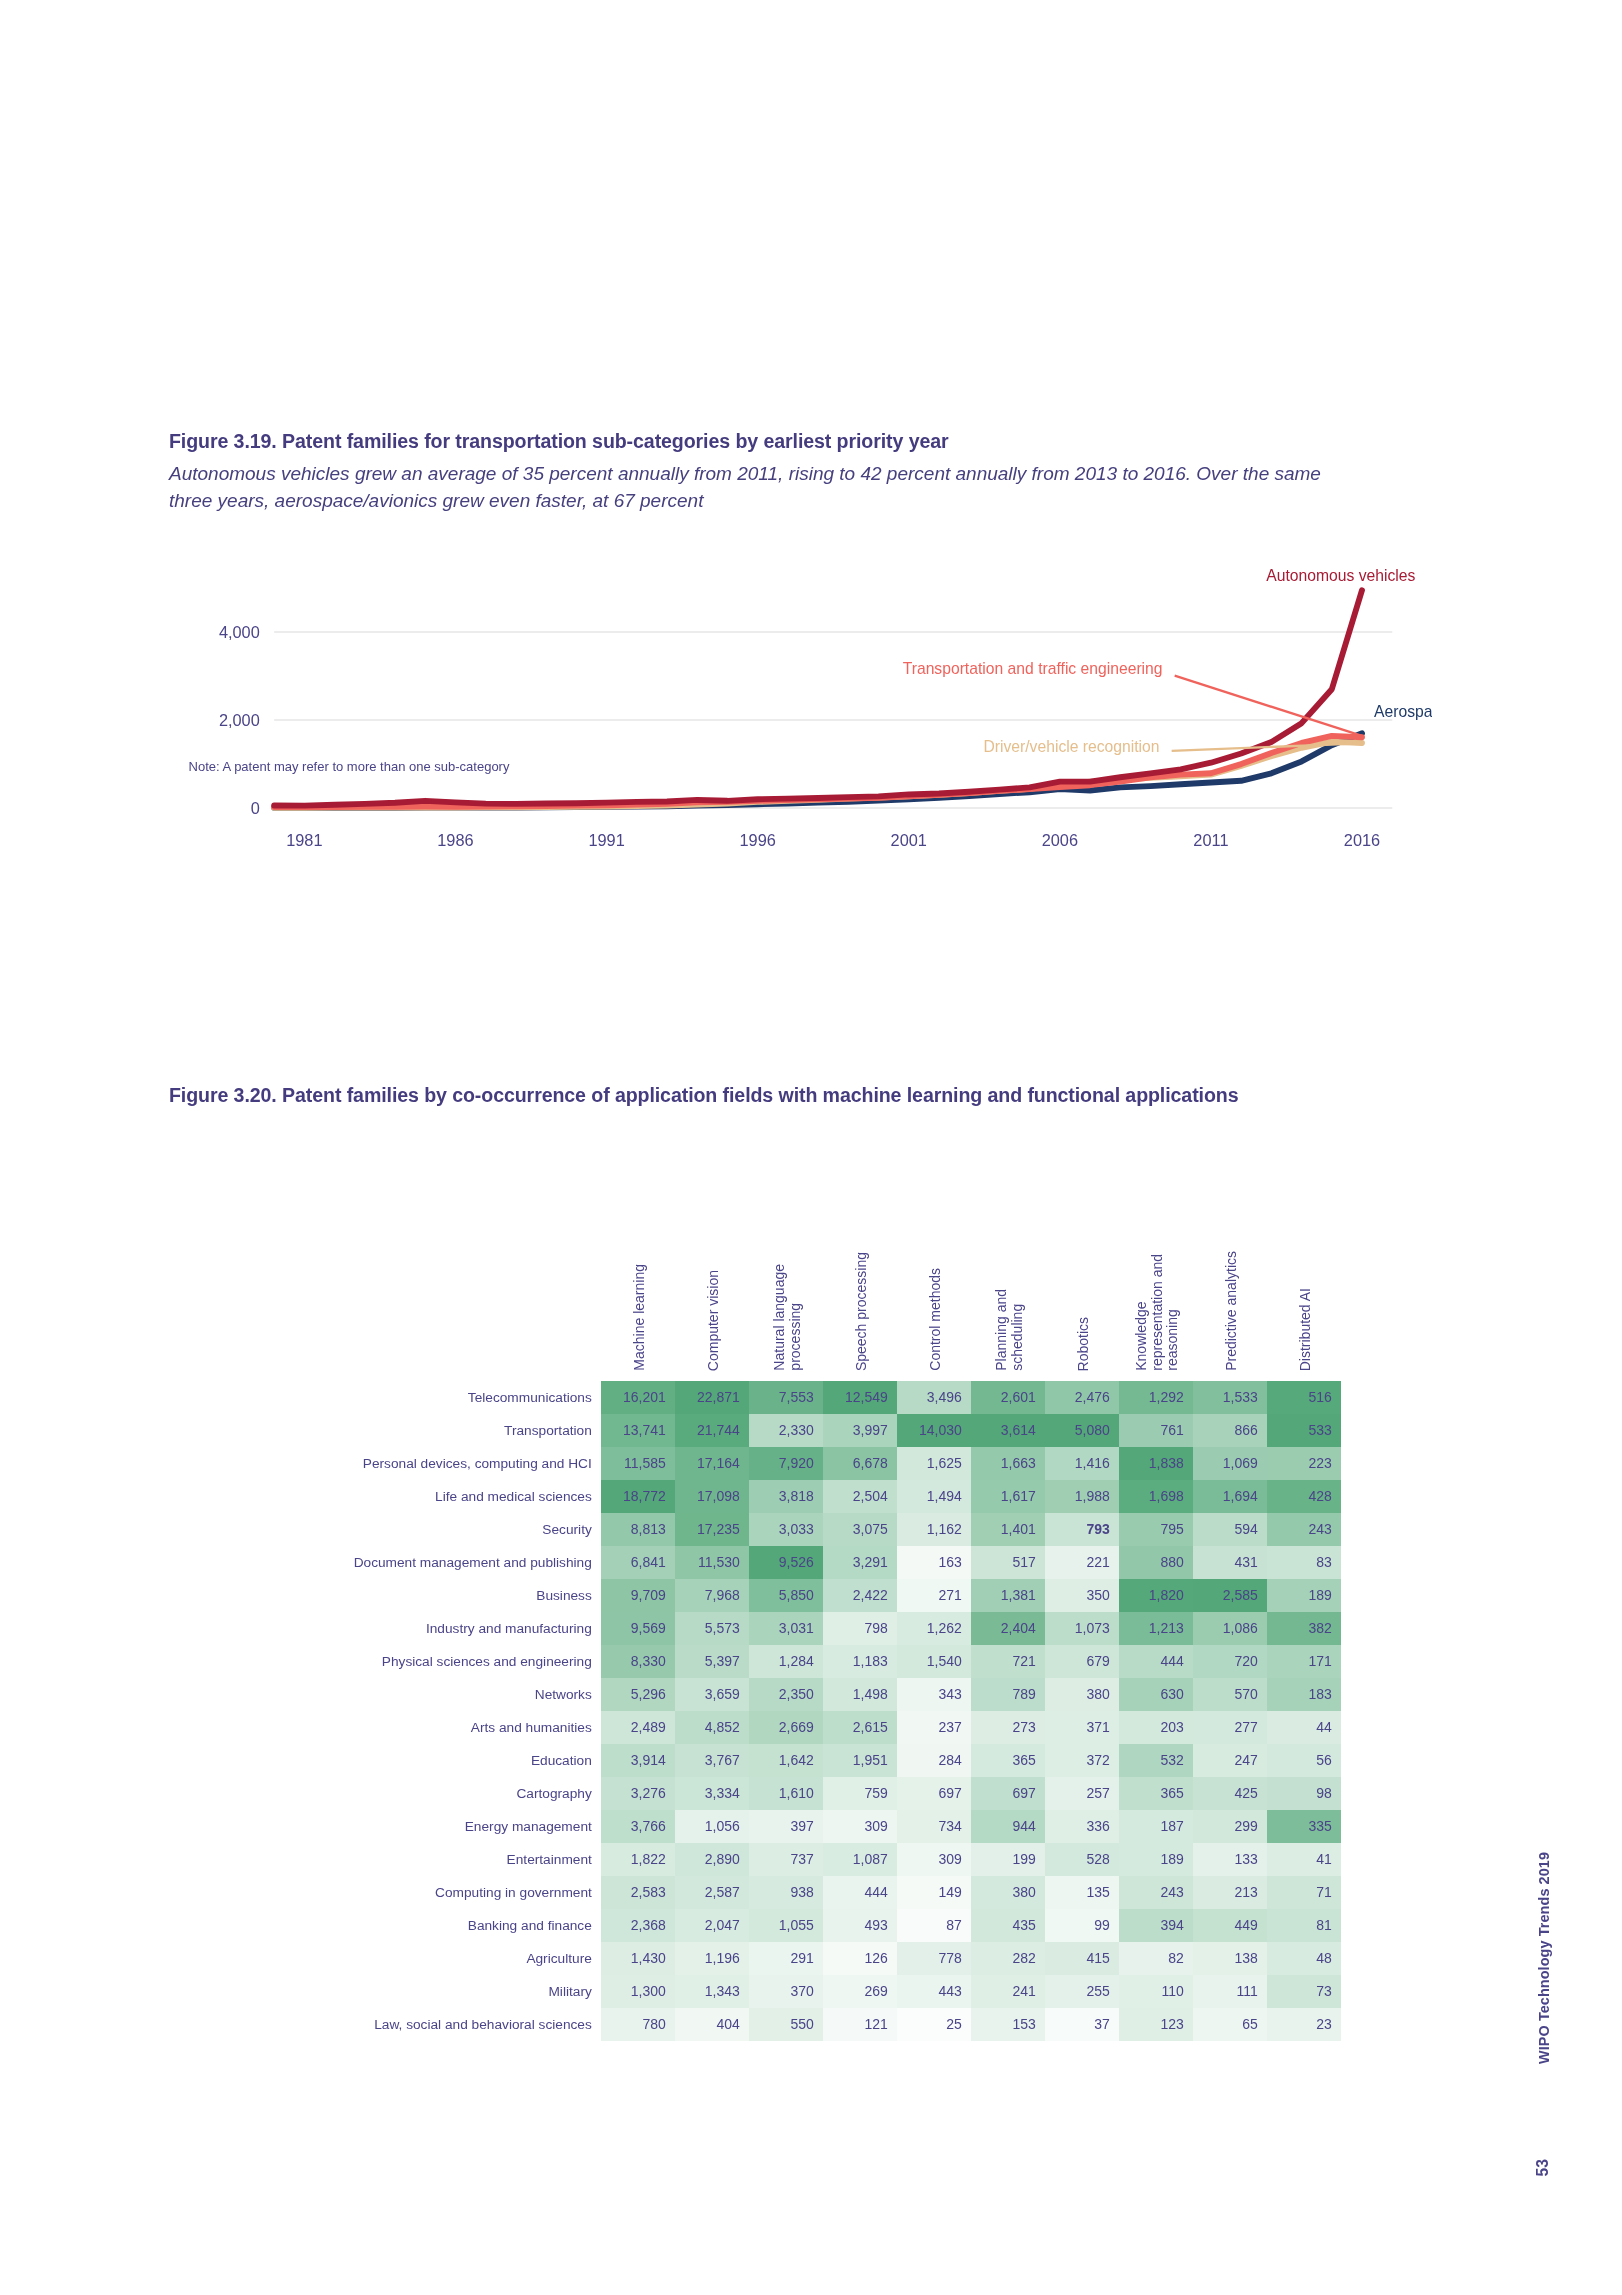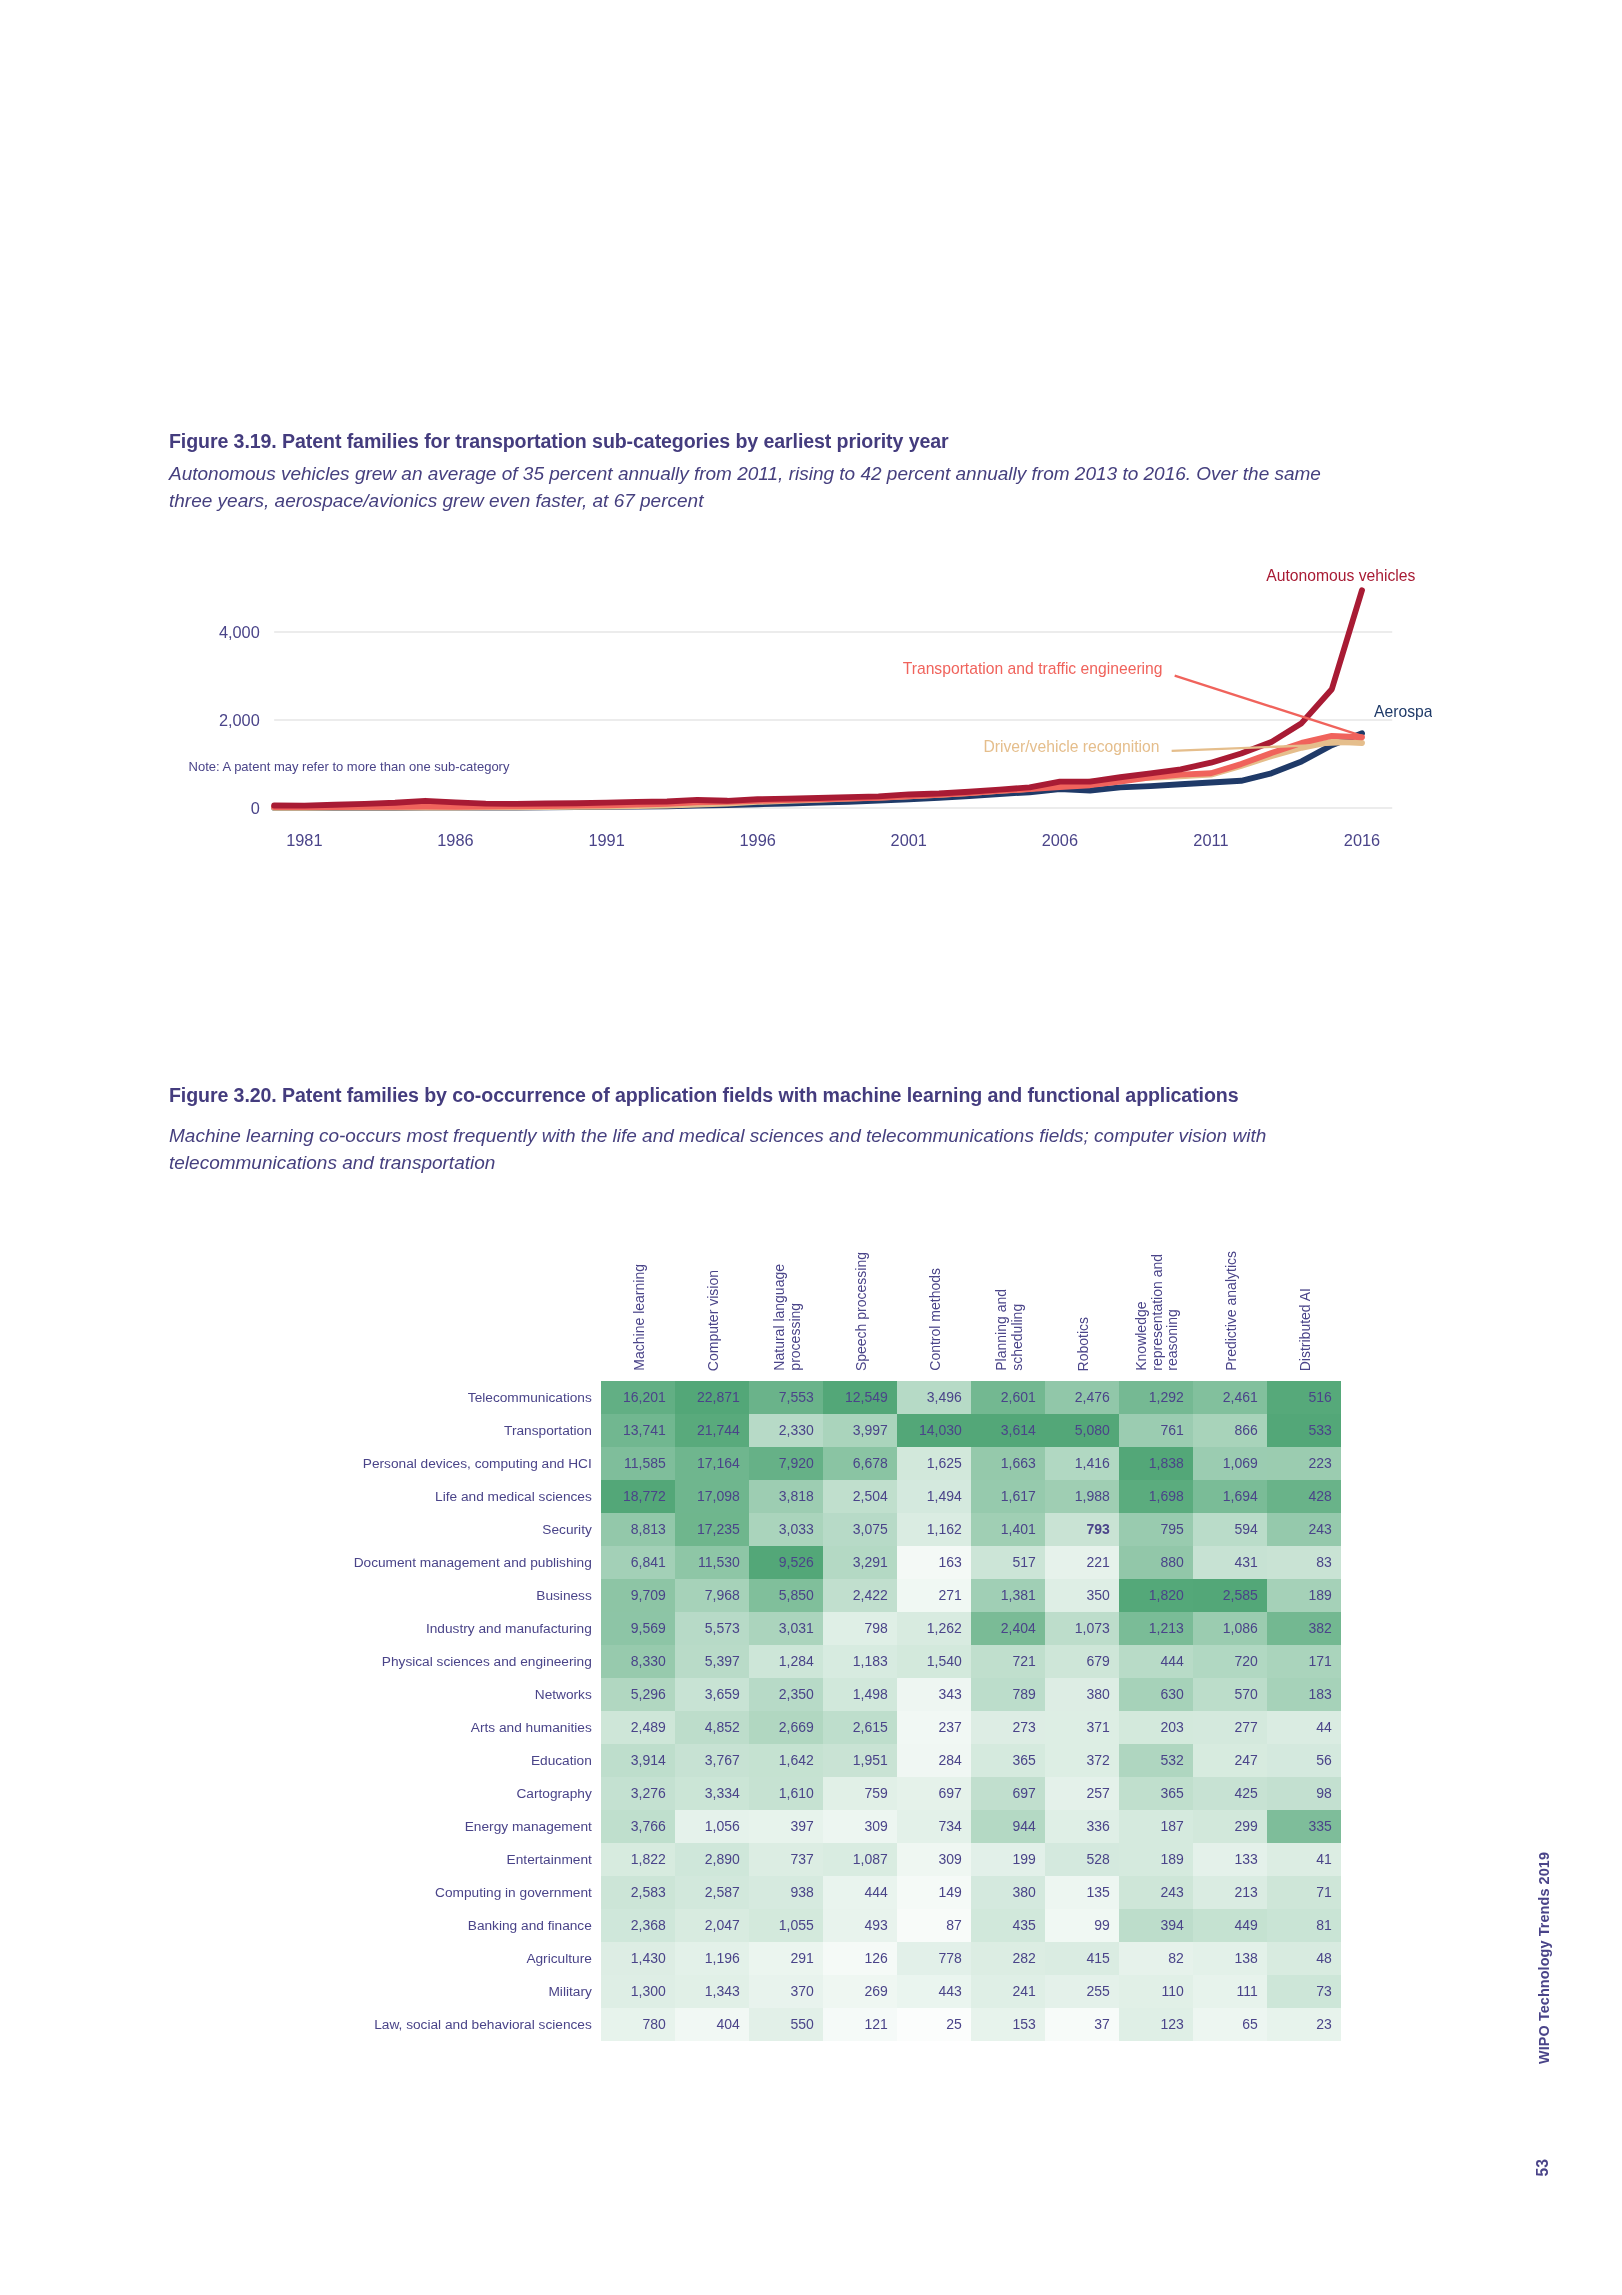--- a/index.html
+++ b/index.html
@@ -134,21 +134,20 @@
           <text x="1514.1351351351332" y="324.5192307692308" text-anchor="end" font-size="24" font-family="&quot;Liberation Sans&quot;, sans-serif" fill="#E5BE8C">Driver/vehicle recognition</text>
           <line x1="1532.6216216216237" y1="322.5" x2="1823.783783783784" y2="311.0576923076923" stroke="#E5BE8C" stroke-width="3.5"></line>
         </svg>
     </div>
 
     <div class="axis-note" style="position:absolute; left:19.6px; top:330px;">Note: A patent may refer to more than one sub-category</div>
   </div>
 
   <div class="fig-block" id="fig320">
     <div class="fig-title">Figure 3.20. Patent families by co-occurrence of application fields with machine learning and functional applications</div>
-    <div class="fig-subtitle">Machine learning co-occurs most frequently with the life and medical sciences and telecommunications fields; computer vision with telecommunications and transportation</div>
   </div>
 
   <div class="heat-wrap">
     <table class="heat">
       <colgroup id="heat-colgroup">
           <col style="width: 432px;">
           <col class="datacol">
           <col class="datacol">
           <col class="datacol">
           <col class="datacol">
@@ -182,21 +181,21 @@
           <tr>
             <td class="rowlabel">Telecommunications</td>
             <td class="cell" style="background: rgba(68, 160, 108, 0.84);">16,201</td>
             <td class="cell" style="background: rgba(68, 160, 108, 0.92);">22,871</td>
             <td class="cell" style="background: rgba(68, 160, 108, 0.796);">7,553</td>
             <td class="cell" style="background: rgba(68, 160, 108, 0.92);">12,549</td>
             <td class="cell" style="background: rgba(68, 160, 108, 0.39);">3,496</td>
             <td class="cell" style="background: rgba(68, 160, 108, 0.75);">2,601</td>
             <td class="cell" style="background: rgba(68, 160, 108, 0.59);">2,476</td>
             <td class="cell" style="background: rgba(68, 160, 108, 0.737);">1,292</td>
-            <td class="cell" style="background: rgba(68, 160, 108, 0.667);">2,461</td>
+            <td class="cell" style="background: rgba(68, 160, 108, 0.667);">1,533</td>
             <td class="cell" style="background: rgba(68, 160, 108, 0.9);">516</td>
           </tr>
           <tr>
             <td class="rowlabel">Transportation</td>
             <td class="cell" style="background: rgba(68, 160, 108, 0.757);">13,741</td>
             <td class="cell" style="background: rgba(68, 160, 108, 0.89);">21,744</td>
             <td class="cell" style="background: rgba(68, 160, 108, 0.384);">2,330</td>
             <td class="cell" style="background: rgba(68, 160, 108, 0.455);">3,997</td>
             <td class="cell" style="background: rgba(68, 160, 108, 0.92);">14,030</td>
             <td class="cell" style="background: rgba(68, 160, 108, 0.92);">3,614</td>

